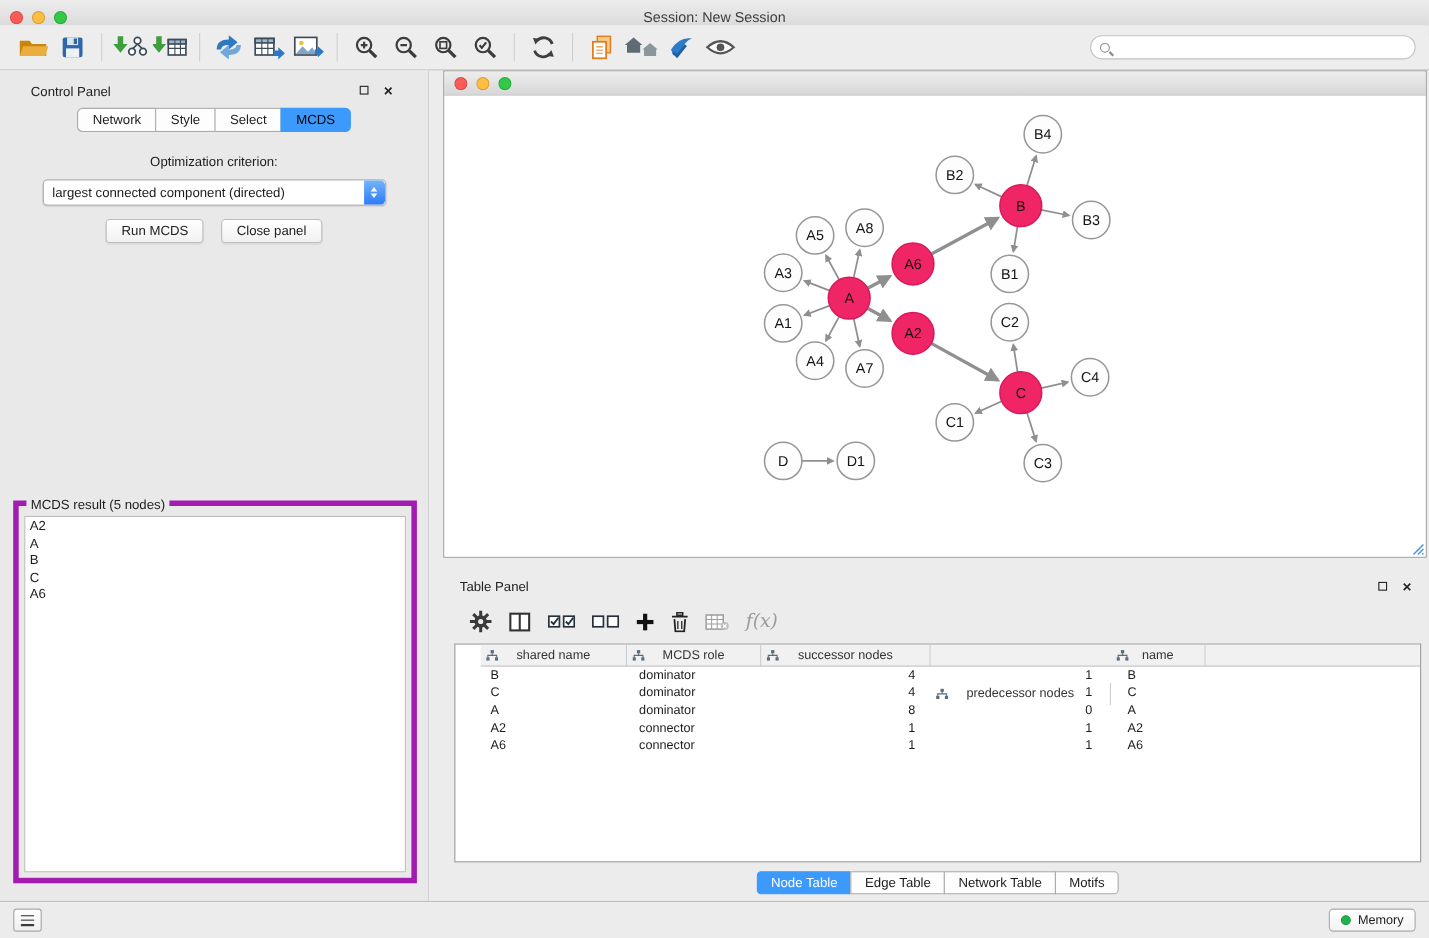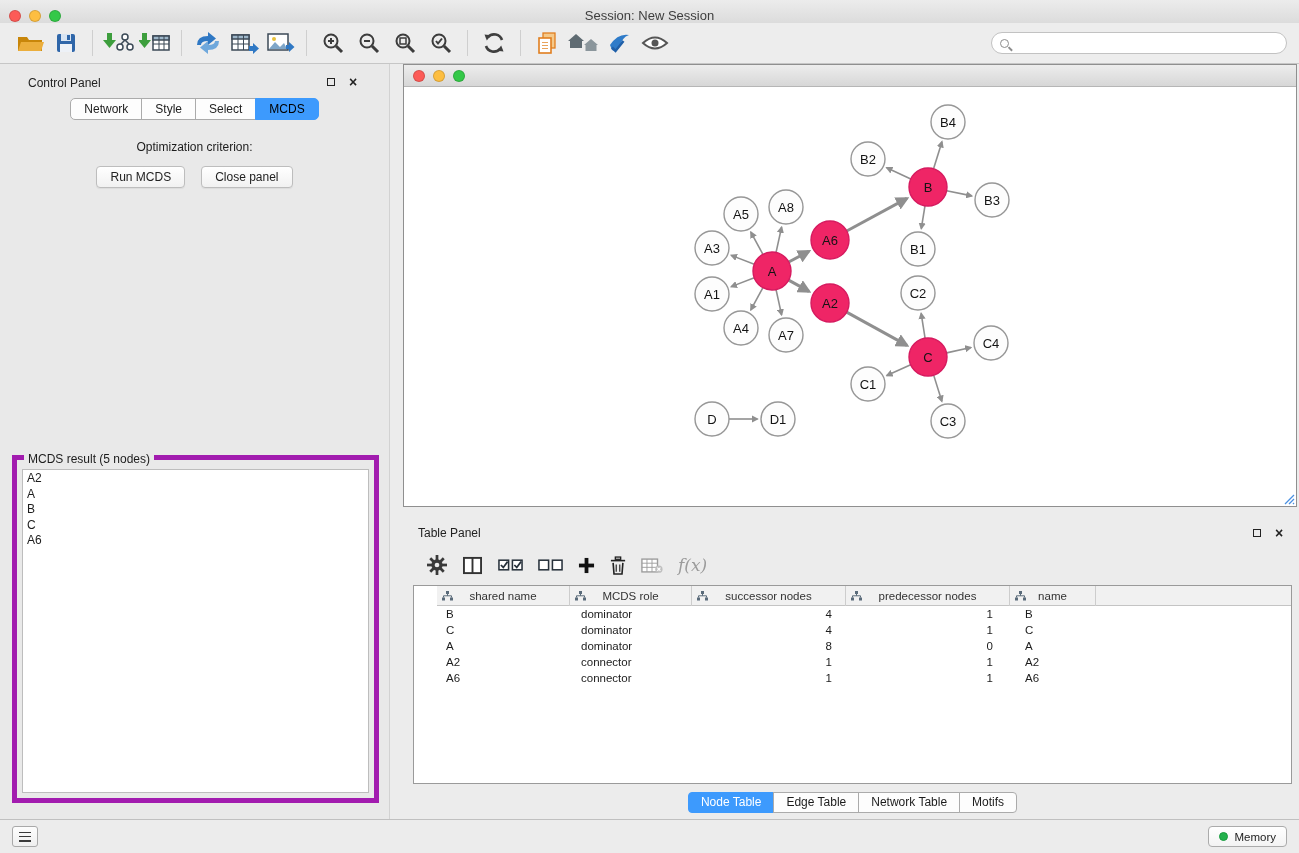--- a/index.html
+++ b/index.html
@@ -257,20 +257,27 @@
         </span>
       <span class="ph-btn close-x">×</span>
     </div>
     <div class="cp-tabs">
         <div class="cp-tab">Network</div>
         <div class="cp-tab">Style</div>
         <div class="cp-tab">Select</div>
         <div class="cp-tab active">MCDS</div>
       </div>
     <div class="opt-label">Optimization criterion:</div>
+    <div class="combo">
+      <span class="val">largest connected component (directed)</span>
+      <span class="stepper">
+          <i class="up"></i>
+          <i class="down"></i>
+        </span>
+    </div>
     <div class="cp-buttons">
       <div class="mac-btn">Run MCDS</div>
       <div class="mac-btn">Close panel</div>
     </div>
     <div class="cp-fieldset">
       <div class="cp-legend">MCDS result (5 nodes)</div>
       <div class="result-list">
           <div class="result-item">A2</div>
           <div class="result-item">A</div>
           <div class="result-item">B</div>
@@ -501,21 +508,21 @@
           </div>
           <div class="th" style="width: 154px; flex: 0 0 154px;">
             <svg class="attr-ic" width="11" height="10" viewBox="0 0 11 10">
               <rect x="4" y="0" width="3" height="3" fill="#5A6B7A"></rect>
               <rect x="0" y="6.5" width="3" height="3" fill="#5A6B7A"></rect>
               <rect x="8" y="6.5" width="3" height="3" fill="#5A6B7A"></rect>
               <path d="M5.5 3 v1.8 M1.5 6.5 V4.8 h8 V6.5" stroke="#5A6B7A" fill="none"></path>
             </svg>
             <span>successor nodes</span>
           </div>
-          <div class="th" style="width: 164px; flex: 0 0 164px;">
+          <div class="th" style="width: 164px; flex: 0 0 164px; margin-top: 35px;">
             <svg class="attr-ic" width="11" height="10" viewBox="0 0 11 10">
               <rect x="4" y="0" width="3" height="3" fill="#5A6B7A"></rect>
               <rect x="0" y="6.5" width="3" height="3" fill="#5A6B7A"></rect>
               <rect x="8" y="6.5" width="3" height="3" fill="#5A6B7A"></rect>
               <path d="M5.5 3 v1.8 M1.5 6.5 V4.8 h8 V6.5" stroke="#5A6B7A" fill="none"></path>
             </svg>
             <span>predecessor nodes</span>
           </div>
           <div class="th" style="width: 86px; flex: 0 0 86px;">
             <svg class="attr-ic" width="11" height="10" viewBox="0 0 11 10">

